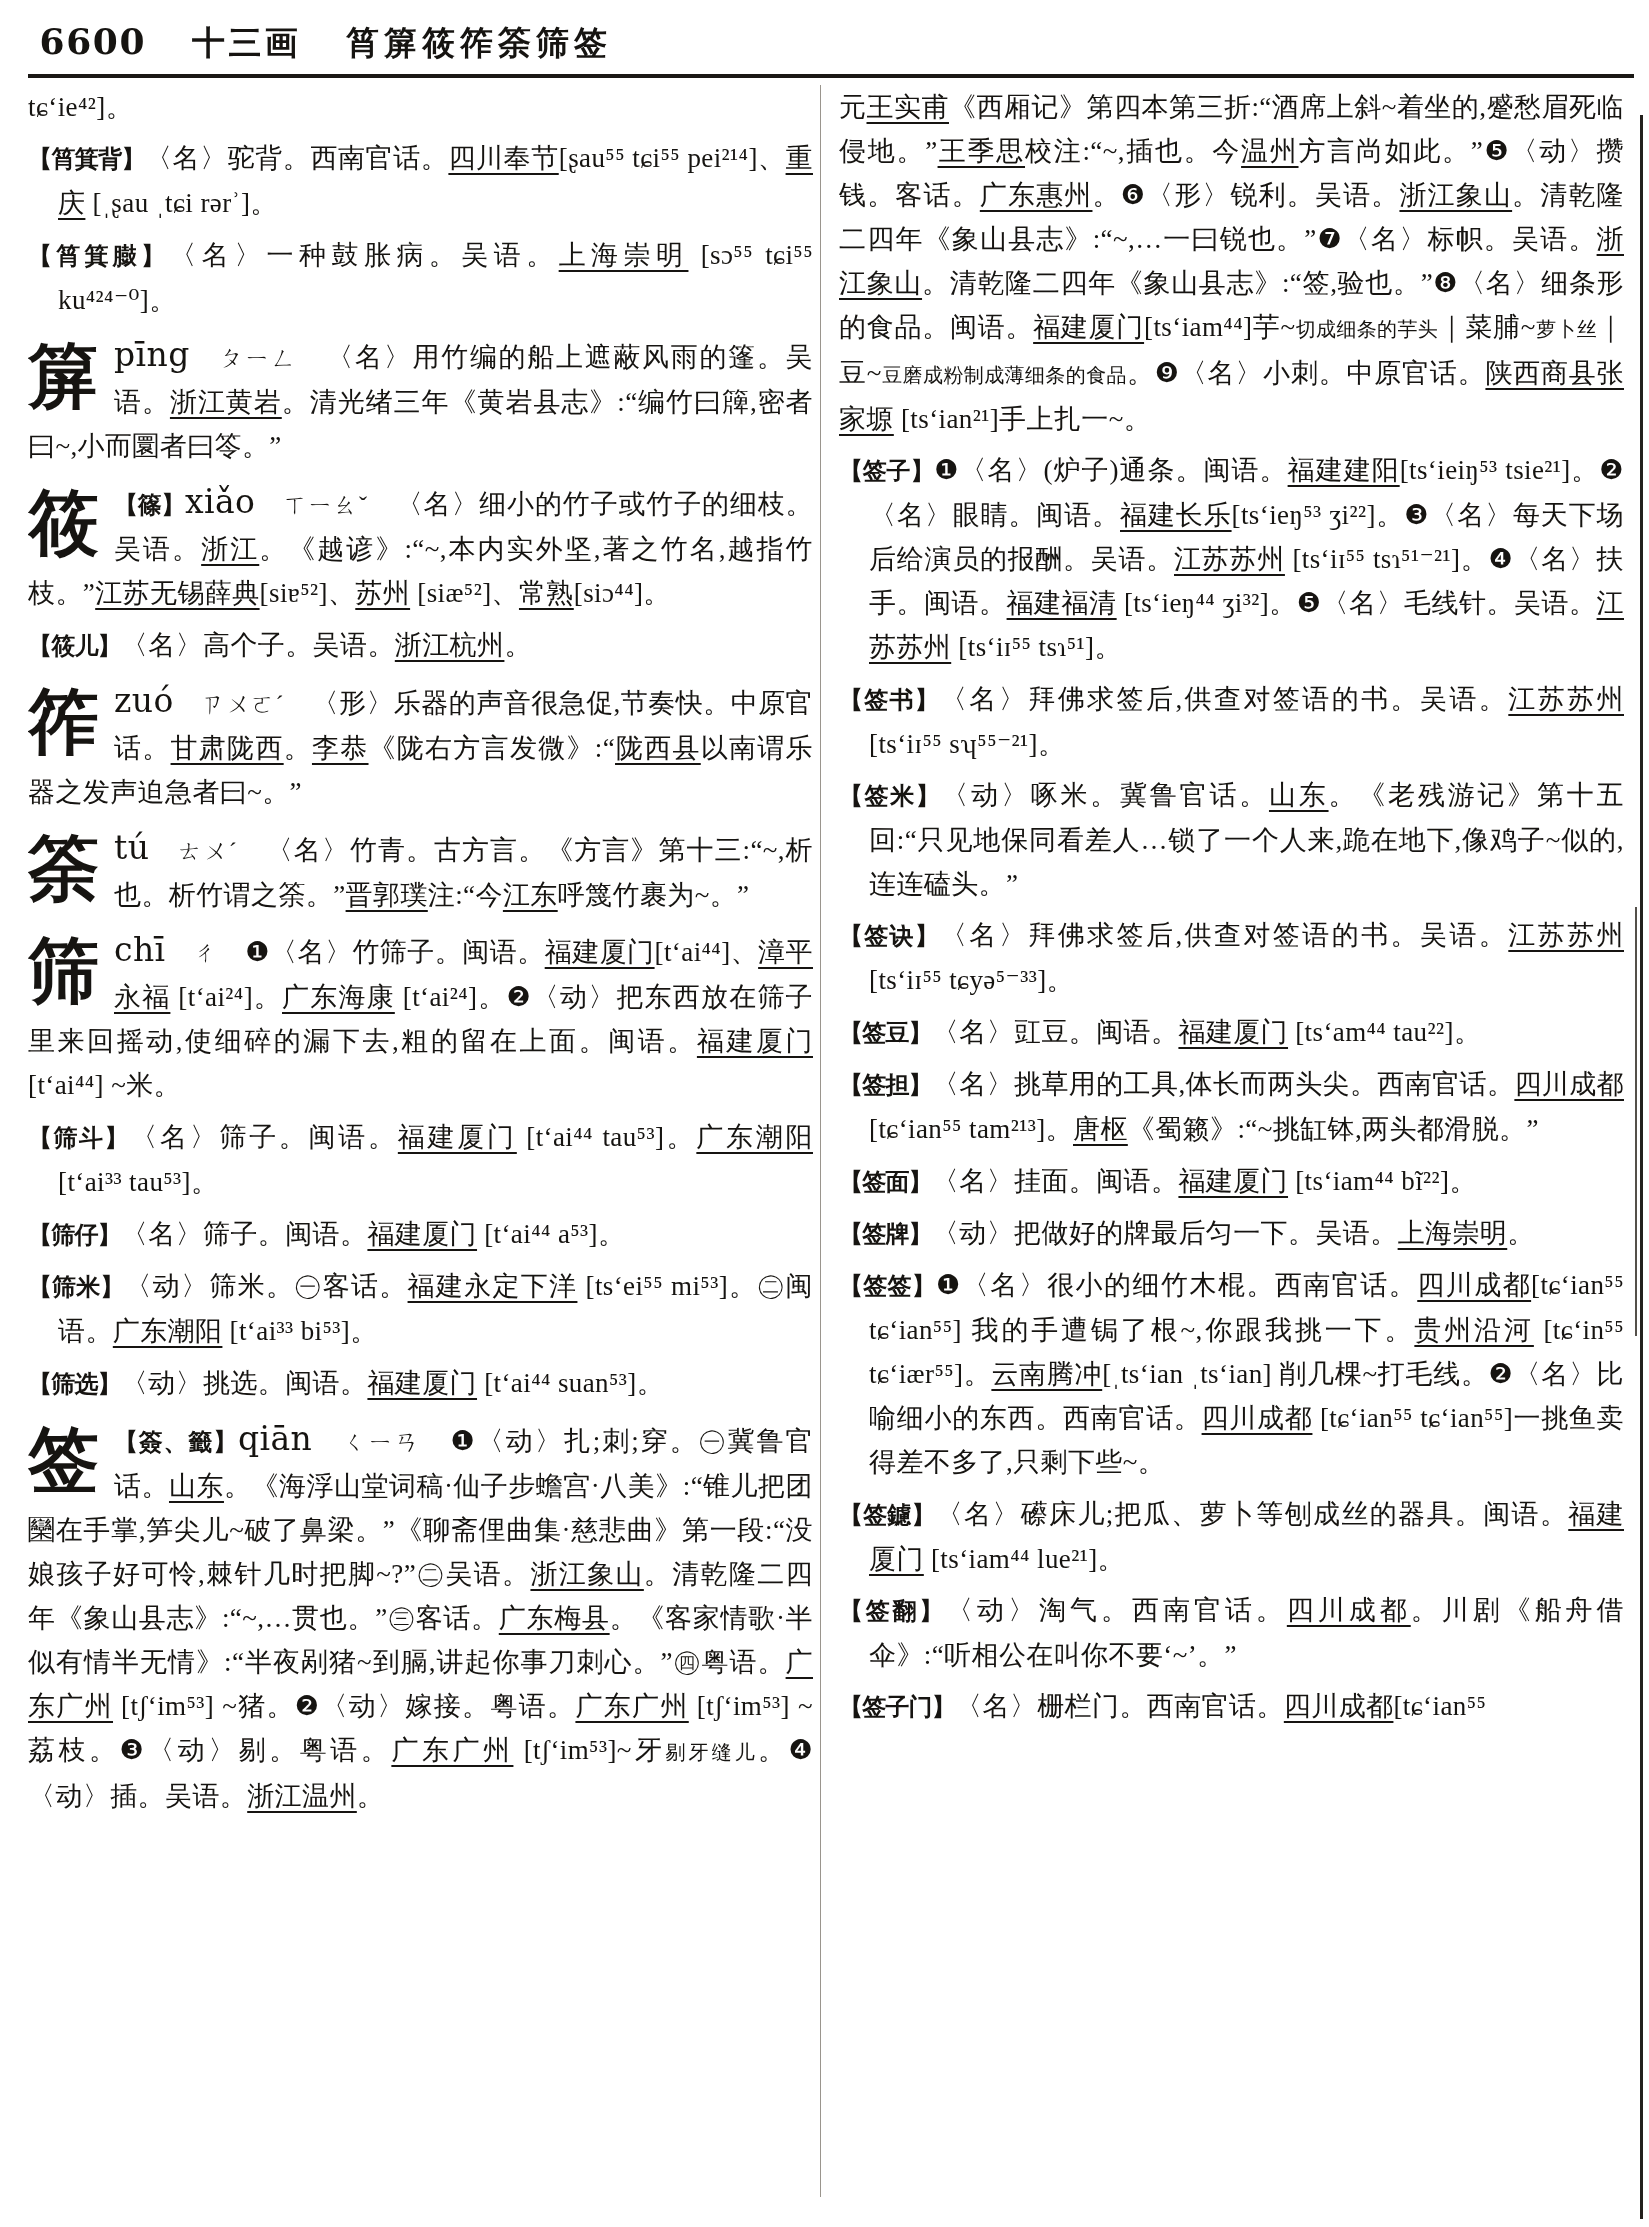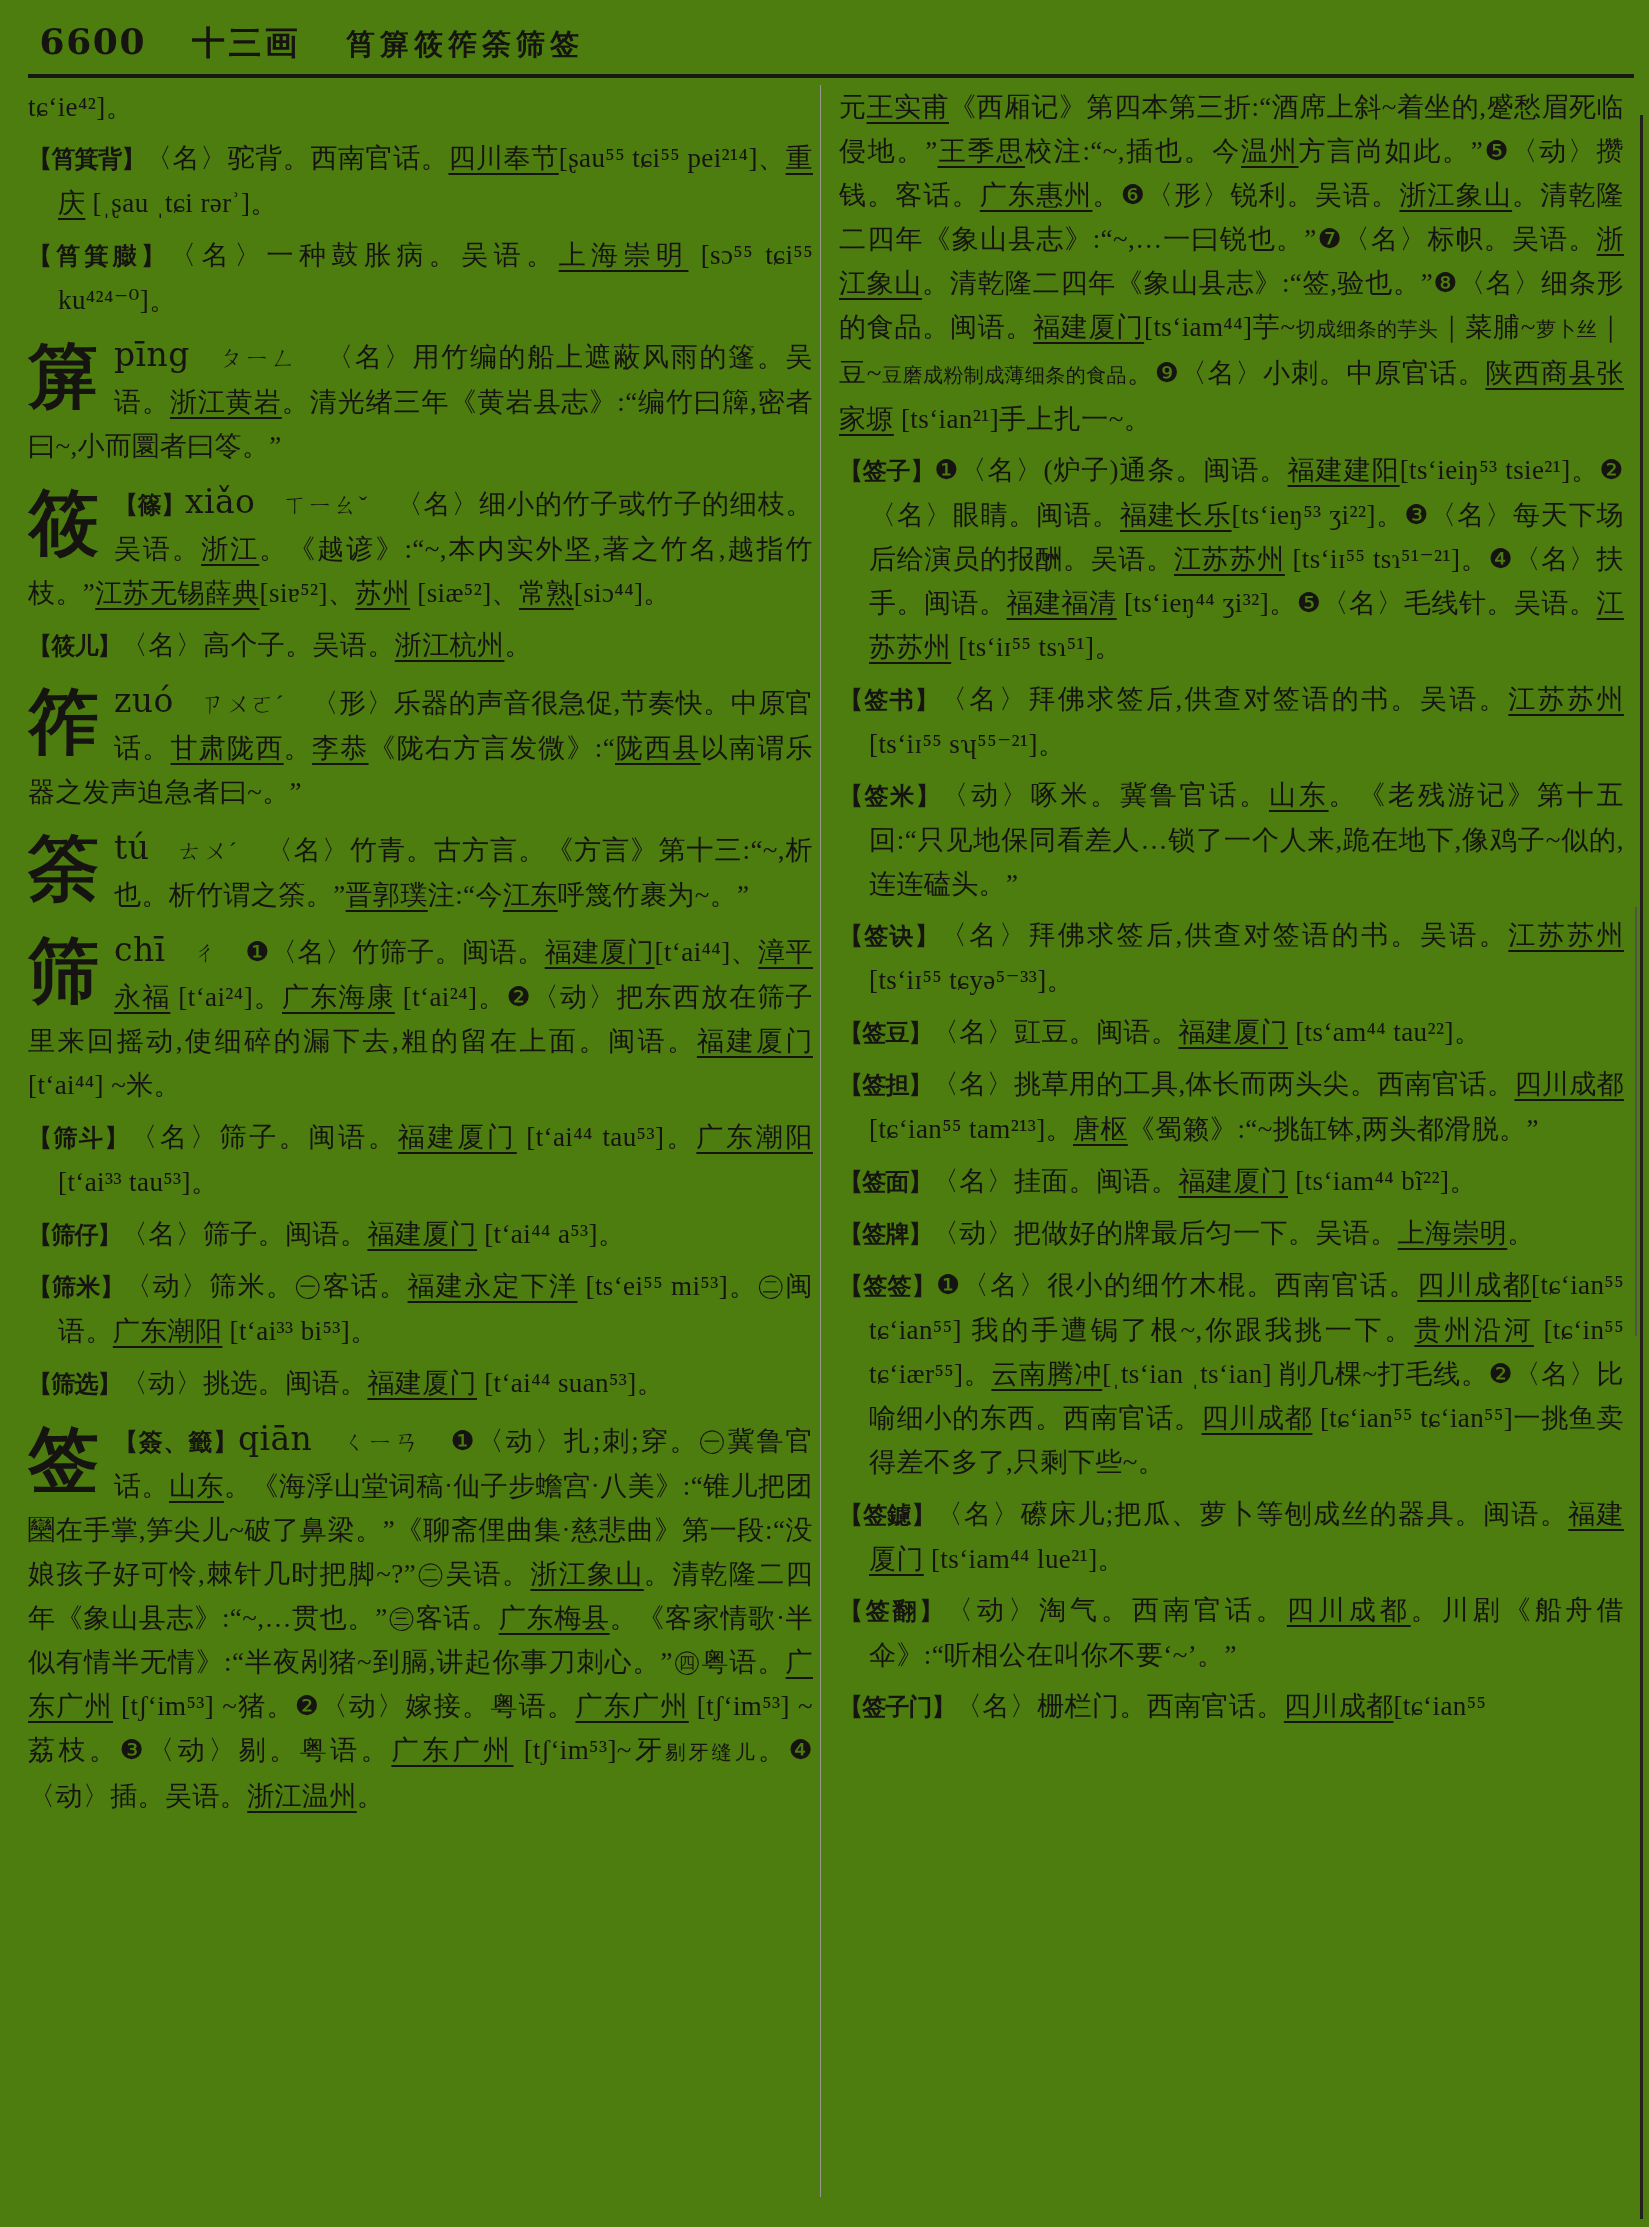--- a/index.html
+++ b/index.html
@@ -1,35 +1,35 @@
 <!DOCTYPE html>
 <html style="font-size:13.2px"><head>
 <meta charset="utf-8">
 <style>
   html,body{margin:0;padding:0;background:#e8e6e1;}
   #page{
     position:relative;
     width:1650px;height:2227px;
-    background:#4d7c0f;
+    background:#ffffff;
     color:#161411;
     font-family:"Liberation Serif","DejaVu Serif",serif;
     overflow:hidden;
     box-sizing:border-box;
     padding:15px 16.5px 0 28px;
   }
   
   #pagehead{
     display:flex;align-items:baseline;
     font-weight:700;
     padding:5px 0 8.2px 11.5px;
     border-bottom:4.1px solid #1a1815;
   }
   #page-number{font-size:36px;letter-spacing:1.6px;font-family:"DejaVu Serif",serif;}
   #section-label{font-size:33px;margin-left:46px;letter-spacing:3.3px;}
-  #head-chars{font-size:29px;margin-left:45px;letter-spacing:5px;}
+  #head-chars{font-size:33px;margin-left:45px;letter-spacing:5px;}
   
   #cols{display:flex;height:2112px;margin-top:6.6px;}
   .col{width:785px;overflow:hidden;}
   .col-left{padding-right:7px;}
   .col-right{border-left:0.8px solid #9a958d;padding-left:18px;}
   
   p.body{
     margin:5px 0;
     font-size:27px;
     line-height:44px;

